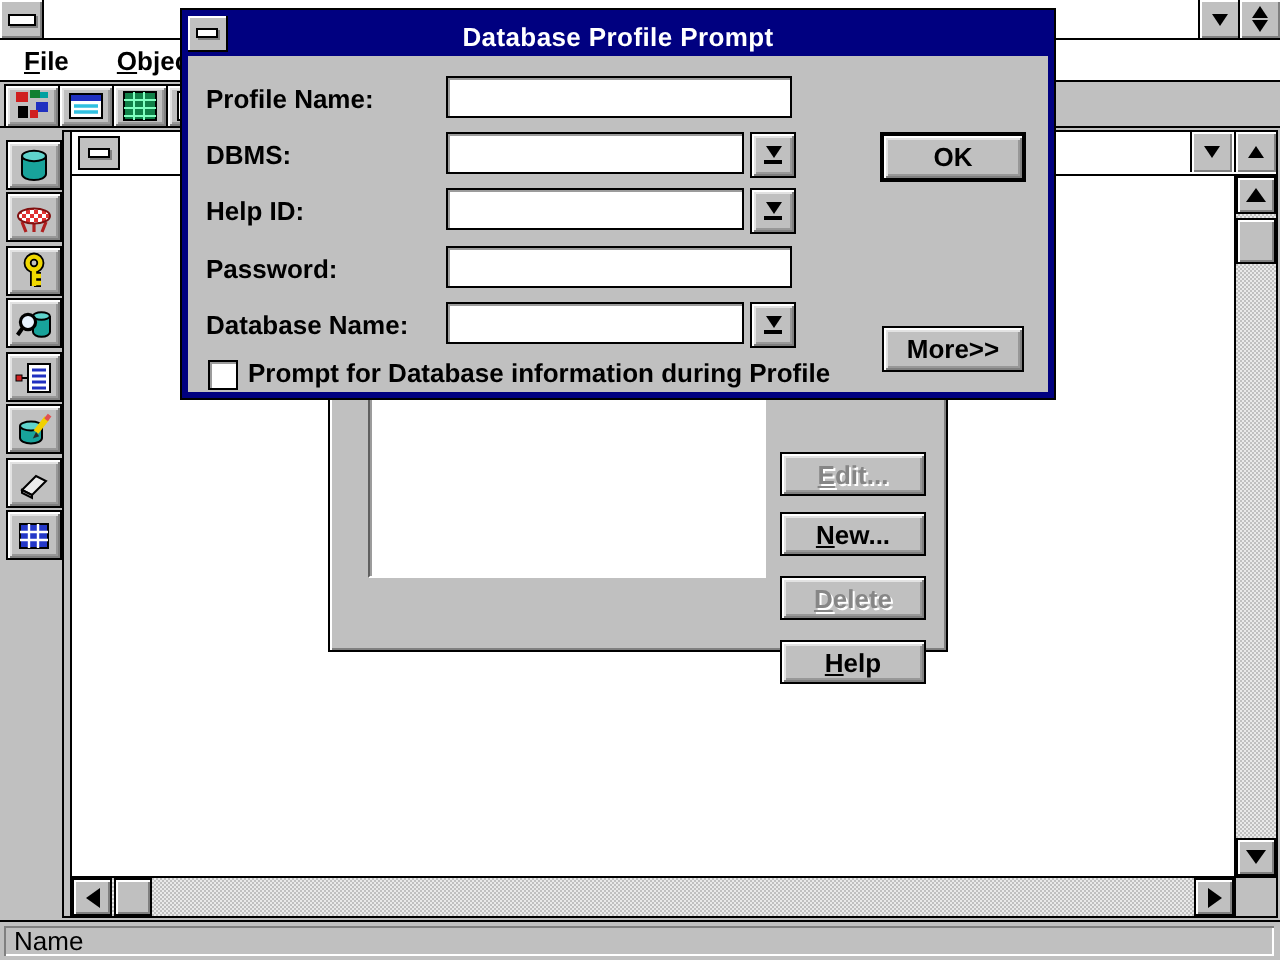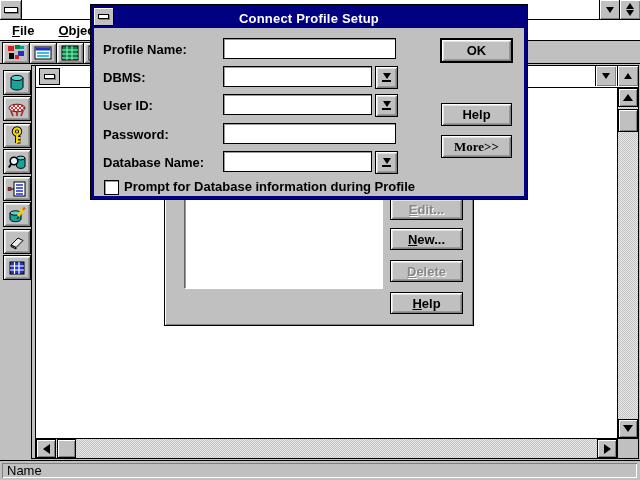--- a/index.html
+++ b/index.html
@@ -10,21 +10,21 @@
     -webkit-font-smoothing:none;
   }
   
   .out{
     background:#c0c0c0;border:1px solid #000;
     box-shadow:inset 1px 1px 0 #fff,inset -1px -1px 0 #808080,
                inset 2px 2px 0 #e2e2e2,inset -2px -2px 0 #989898;
   }
   .btn{
     position:absolute;display:flex;align-items:center;justify-content:center;
-    font-weight:bold;font-size:13px;color:#000;cursor:default;
+    font-weight:bold;font-size:13px;color:#000;cursor:default;margin-top:28px;
   }
   .btn.default{box-shadow:0 0 0 1px #000,inset 1px 1px 0 #fff,inset -1px -1px 0 #808080,
                inset 2px 2px 0 #e2e2e2,inset -2px -2px 0 #989898;}
   .btn.disabled{color:#868686;text-shadow:1px 1px 0 #fff;}
   .btn u, .menu-item u{text-decoration:underline;}
   .edit{
     position:absolute;background:#fff;border:1px solid #000;
     box-shadow:inset 1px 1px 0 #9c9c9c;
     font:13px "Liberation Sans",sans-serif;padding:0 3px;box-sizing:border-box;outline:none;
   }
@@ -259,36 +259,36 @@
   <div class="btn out disabled" style="left:225px;top:99px;width:71px;height:20px;"><u>D</u>elete</div>
   <div class="btn out" style="left:225px;top:131px;width:71px;height:20px;"><u>H</u>elp</div>
 </div>
 
 <div id="setup-dlg">
   <div id="setup-inner">
     <div id="setup-titlebar">
       <div id="setup-sysbox">
         <div class="sysglyph sm"></div>
       </div>
-      <div id="setup-title">Connect Profile Setup</div>
+      <div id="setup-title">Database Profile Prompt</div>
     </div>
 
     <div class="dlg-label" style="top:34px;">Profile Name:</div>
     <input class="edit" style="left: 129px; top: 30px; width: 173px; height: 21px;" value="">
 
     <div class="dlg-label" style="top:62px;">DBMS:</div>
     <input class="edit" style="left: 129px; top: 58px; width: 149px; height: 21px;" value="">
     <div class="combo-btn out" style="top:58px;">
       <div class="dd">
         <div class="t-down sm"></div>
           <div class="dd-bar"></div>
       </div>
     </div>
 
-    <div class="dlg-label" style="top:90px;">User ID:</div>
+    <div class="dlg-label" style="top:90px;">Help ID:</div>
     <input class="edit" style="left: 129px; top: 86px; width: 149px; height: 21px;" value="">
     <div class="combo-btn out" style="top:86px;">
       <div class="dd">
         <div class="t-down sm"></div>
           <div class="dd-bar"></div>
       </div>
     </div>
 
     <div class="dlg-label" style="top:119px;">Password:</div>
     <input class="edit" style="left: 129px; top: 115px; width: 173px; height: 21px;" value="">
@@ -299,20 +299,19 @@
       <div class="dd">
         <div class="t-down sm"></div>
           <div class="dd-bar"></div>
       </div>
     </div>
 
     <div id="setup-check"></div>
     <div id="setup-check-label">Prompt for Database information during Profile</div>
 
     <div class="btn out default" style="left:347px;top:31px;width:69px;height:21px;">OK</div>
-    <div class="btn out" style="left:347px;top:95px;width:69px;height:21px;">Help</div>
-    <div class="btn out" style="left:347px;top:127px;width:69px;height:21px;font-family:Liberation Serif, serif;">More&gt;&gt;</div>
+    <div class="btn out" style="left:347px;top:127px;width:69px;height:21px;">More&gt;&gt;</div>
   </div>
 </div>
 
 <div id="statusbar">
   <div id="status-panel">Name</div>
 </div>
 
 </body></html>

